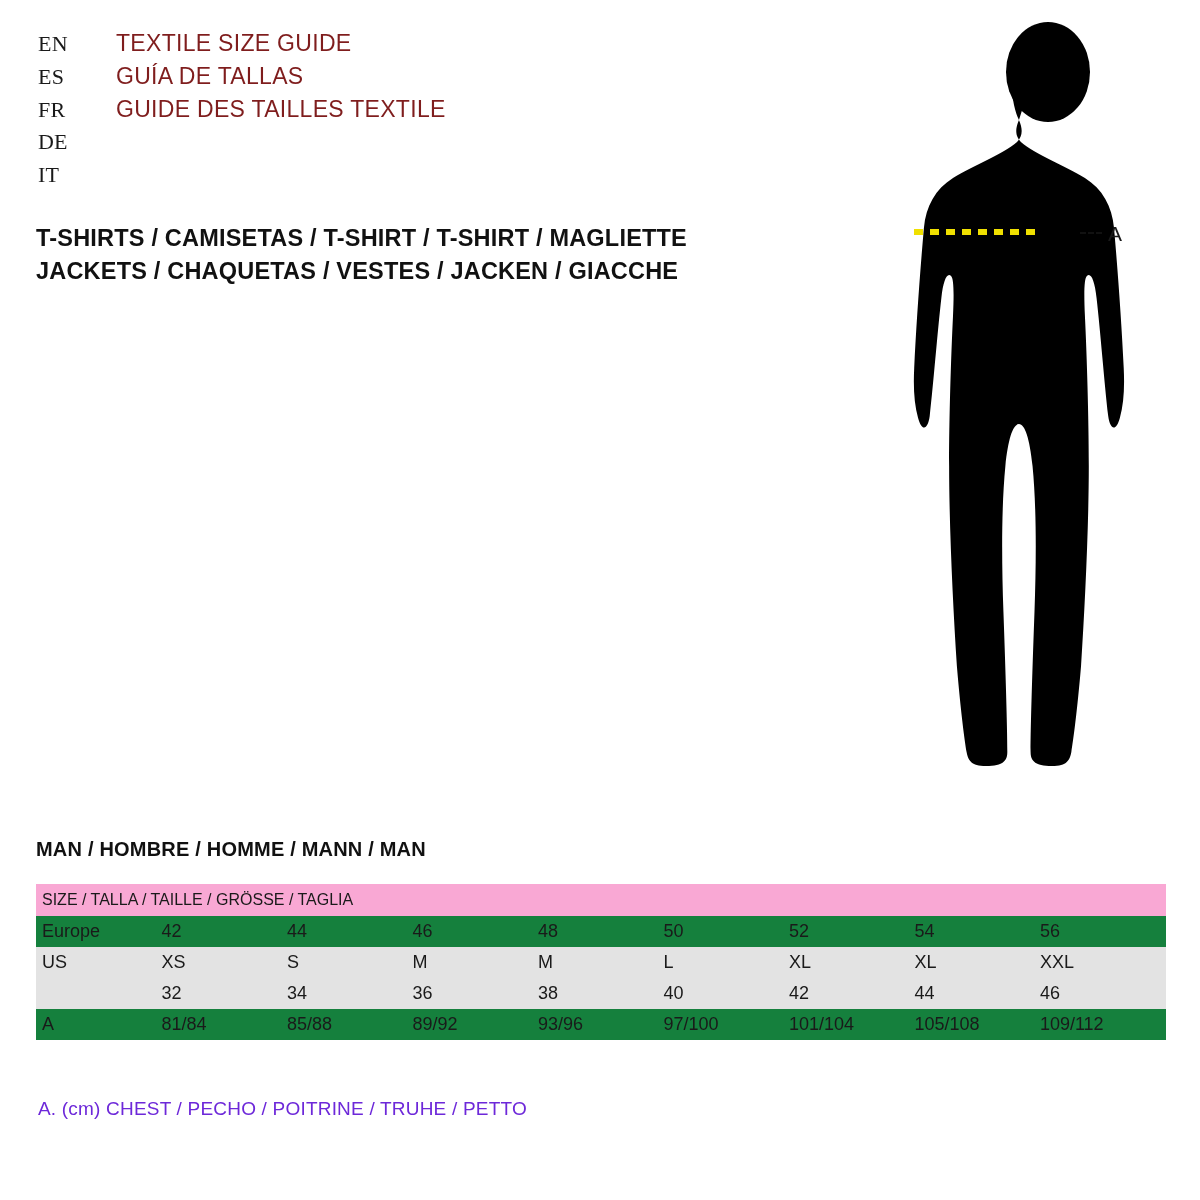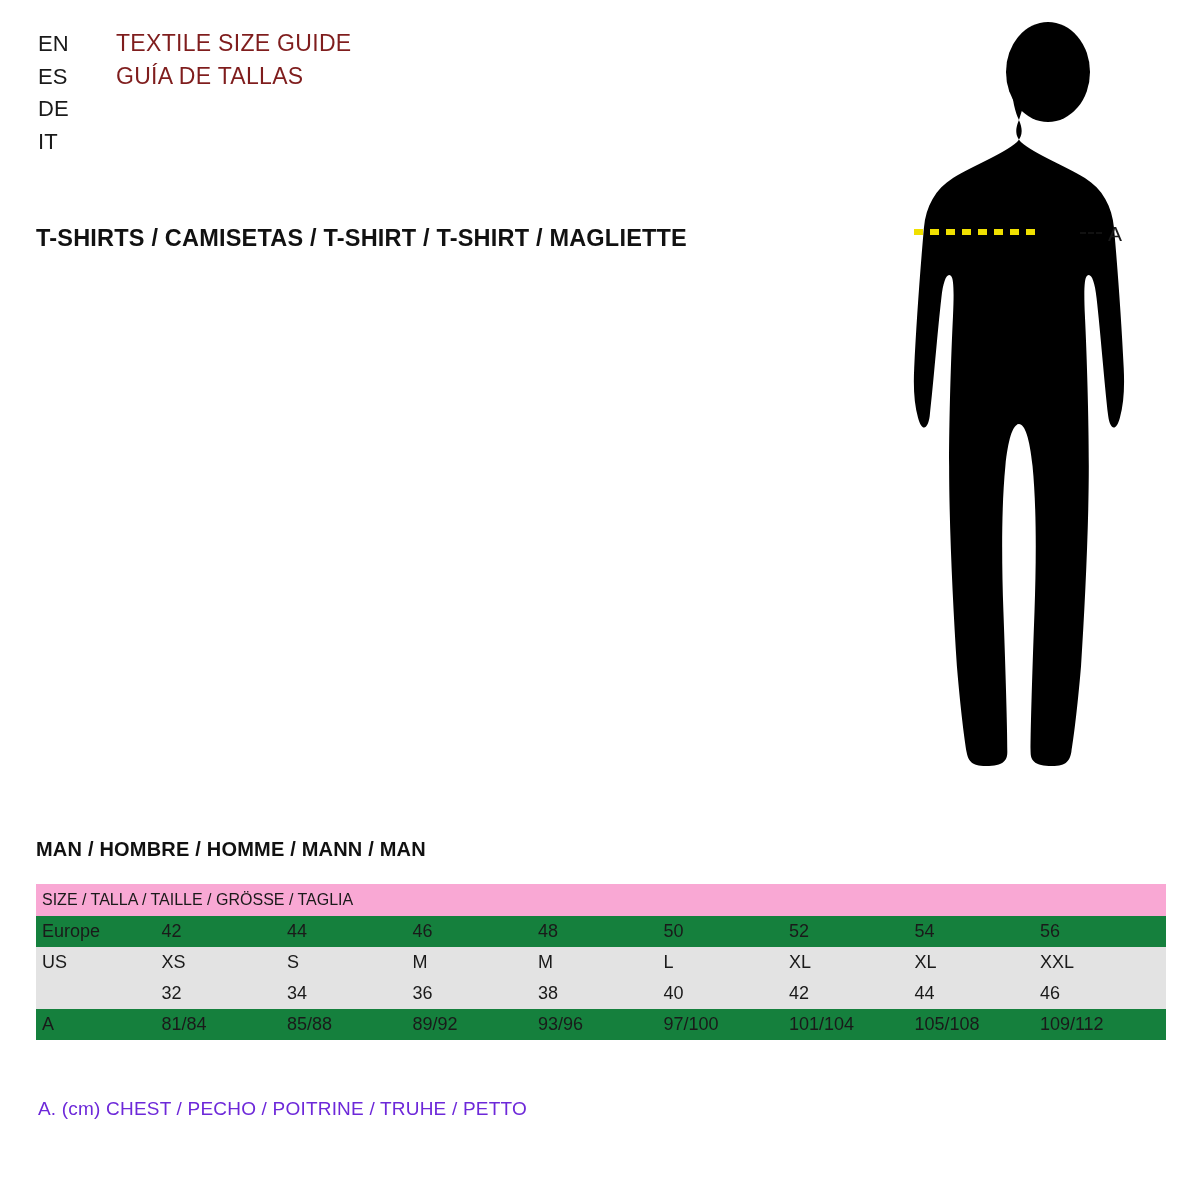--- a/index.html
+++ b/index.html
@@ -26,20 +26,21 @@
   .lang-row {
     display: flex;
     align-items: baseline;
     height: 33px;
   }
   .lang-code {
     width: 78px;
     font-size: 22px;
     letter-spacing: 0.2px;
     color: #1a1a1a;
+    font-family: Liberation Serif, serif;
   }
   .lang-text {
     font-size: 23px;
     letter-spacing: 0.3px;
     color: #7f1d1d;
     white-space: nowrap;
   }
 
   
   .category-block {
@@ -143,29 +144,34 @@
 <div class="lang-block">
   <div class="lang-row">
     <span class="lang-code">EN</span>
     <span class="lang-text">TEXTILE SIZE GUIDE</span>
   </div>
   <div class="lang-row">
     <span class="lang-code">ES</span>
     <span class="lang-text">GUÍA DE TALLAS</span>
   </div>
   <div class="lang-row">
+    <span class="lang-code">FR</span>
+    <span class="lang-text">GUIDE DES TAILLES TEXTILE</span>
+  </div>
+  <div class="lang-row">
     <span class="lang-code">DE</span>
   </div>
   <div class="lang-row">
     <span class="lang-code">IT</span>
   </div>
 </div>
 
 <div class="category-block">
   <div class="category-line">T-SHIRTS / CAMISETAS / T-SHIRT / T-SHIRT / MAGLIETTE</div>
+  <div class="category-line">JACKETS / CHAQUETAS / VESTES / JACKEN / GIACCHE</div>
 </div>
 
 <div class="figure-area">
   <svg width="400" height="780" viewBox="0 0 400 780">
     <path fill="#000000" d="
       M 196 8
       C 176 8 160 26 160 50
       C 160 68 163 84 168 94
       C 172 103 172 110 166 116
       C 152 128 120 140 100 152

